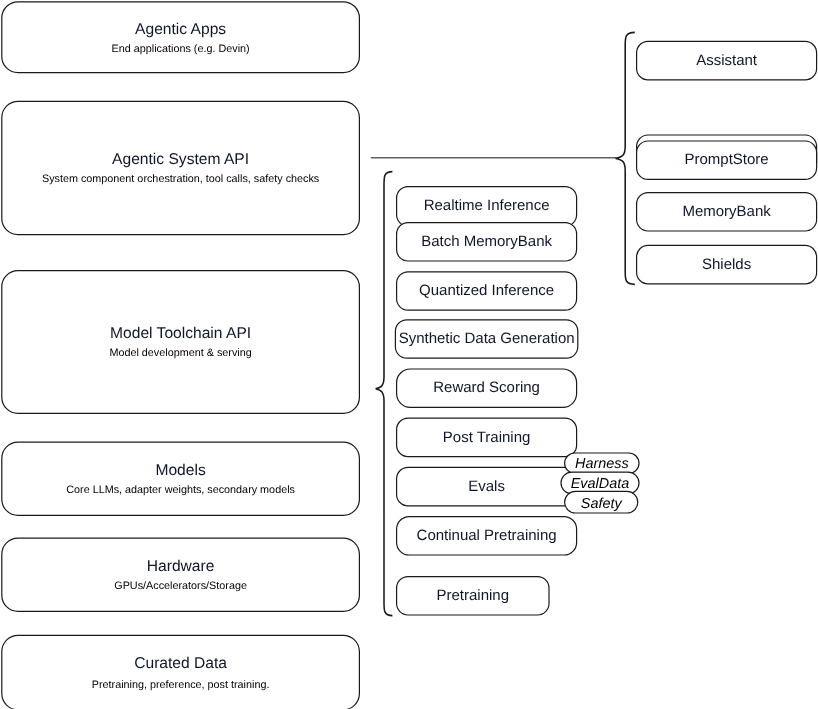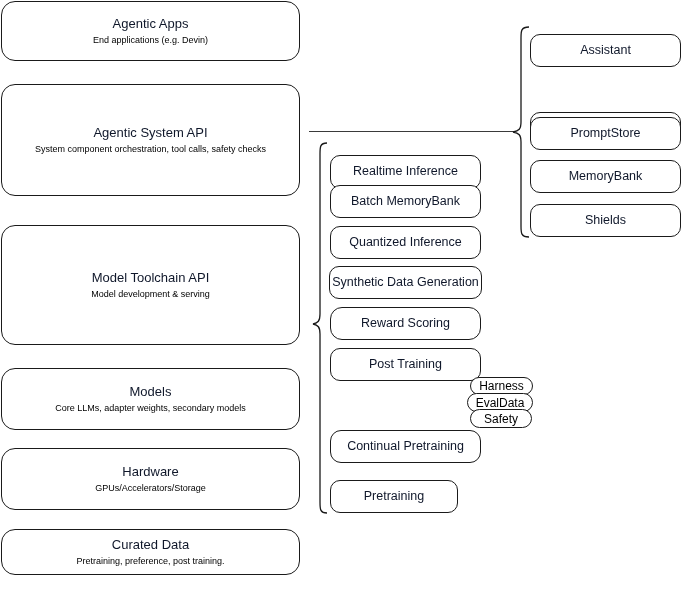--- a/index.html
+++ b/index.html
@@ -65,20 +65,21 @@
     box-sizing: border-box;
     border: 1.3px solid #1a1a1a;
     border-radius: 999px;
     background: #ffffff;
     display: flex;
     align-items: center;
     justify-content: center;
     font-size: 12px;
     white-space: nowrap;
     z-index: 5;
+    font-style: italic;
   }
 
   
   .hline {
     position: absolute;
     background: #3a3a3a;
     height: 1.2px;
   }
 
   
@@ -114,21 +115,21 @@
   <div class="node layer-node" style="left:1px; top:368px; width:299px; height:62px;">
     <div class="title">Models</div>
     <div class="subtitle">Core LLMs, adapter weights, secondary models</div>
   </div>
 
   <div class="node layer-node" style="left:1px; top:448px; width:299px; height:62px;">
     <div class="title">Hardware</div>
     <div class="subtitle">GPUs/Accelerators/Storage</div>
   </div>
 
-  <div class="node layer-node" style="left:1px; top:529px; width:299px; height:46px;">
+  <div class="node layer-node" style="left:1px; top:529px; width:299px; height:63px;">
     <div class="title">Curated Data</div>
     <div class="subtitle">Pretraining, preference, post training.</div>
   </div>
 
   <div class="hline" style="left:309px; top:131px; width:205px;"></div>
 
   <div class="brace" style="left:508px; top:26px; width:22px; height:212px;">
     <svg width="22" height="212" viewBox="0 0 22 212">
       <path d="M21 1 C 13 1, 13 5, 13 12 L 13 96 C 13 103, 11 105, 5 106 C 11 107, 13 109, 13 116 L 13 200 C 13 207, 13 211, 21 211" fill="none" stroke="#1a1a1a" stroke-width="1.3"></path>
     </svg>
@@ -157,20 +158,23 @@
   </div>
 
   <div class="node leaf-node" style="left:330px; top:307px; width:151px; height:33px;border-radius:12px;">
     <div class="title">Reward Scoring</div>
   </div>
 
   <div class="node leaf-node" style="left:330px; top:348px; width:151px; height:33px;">
     <div class="title">Post Training</div>
   </div>
 
+  <div class="node leaf-node" style="left:330px; top:389px; width:151px; height:33px;">
+    <div class="title">Evals</div>
+  </div>
 
   <div class="node leaf-node" style="left:330px; top:430px; width:151px; height:33px;border-radius:11px;">
     <div class="title">Continual Pretraining</div>
   </div>
 
   <div class="node leaf-node" style="left:330px; top:480px; width:128px; height:33px;">
     <div class="title">Pretraining</div>
   </div>
 
   <div class="pill" style="left:470px; top:377px; width:63px; height:18px;">

